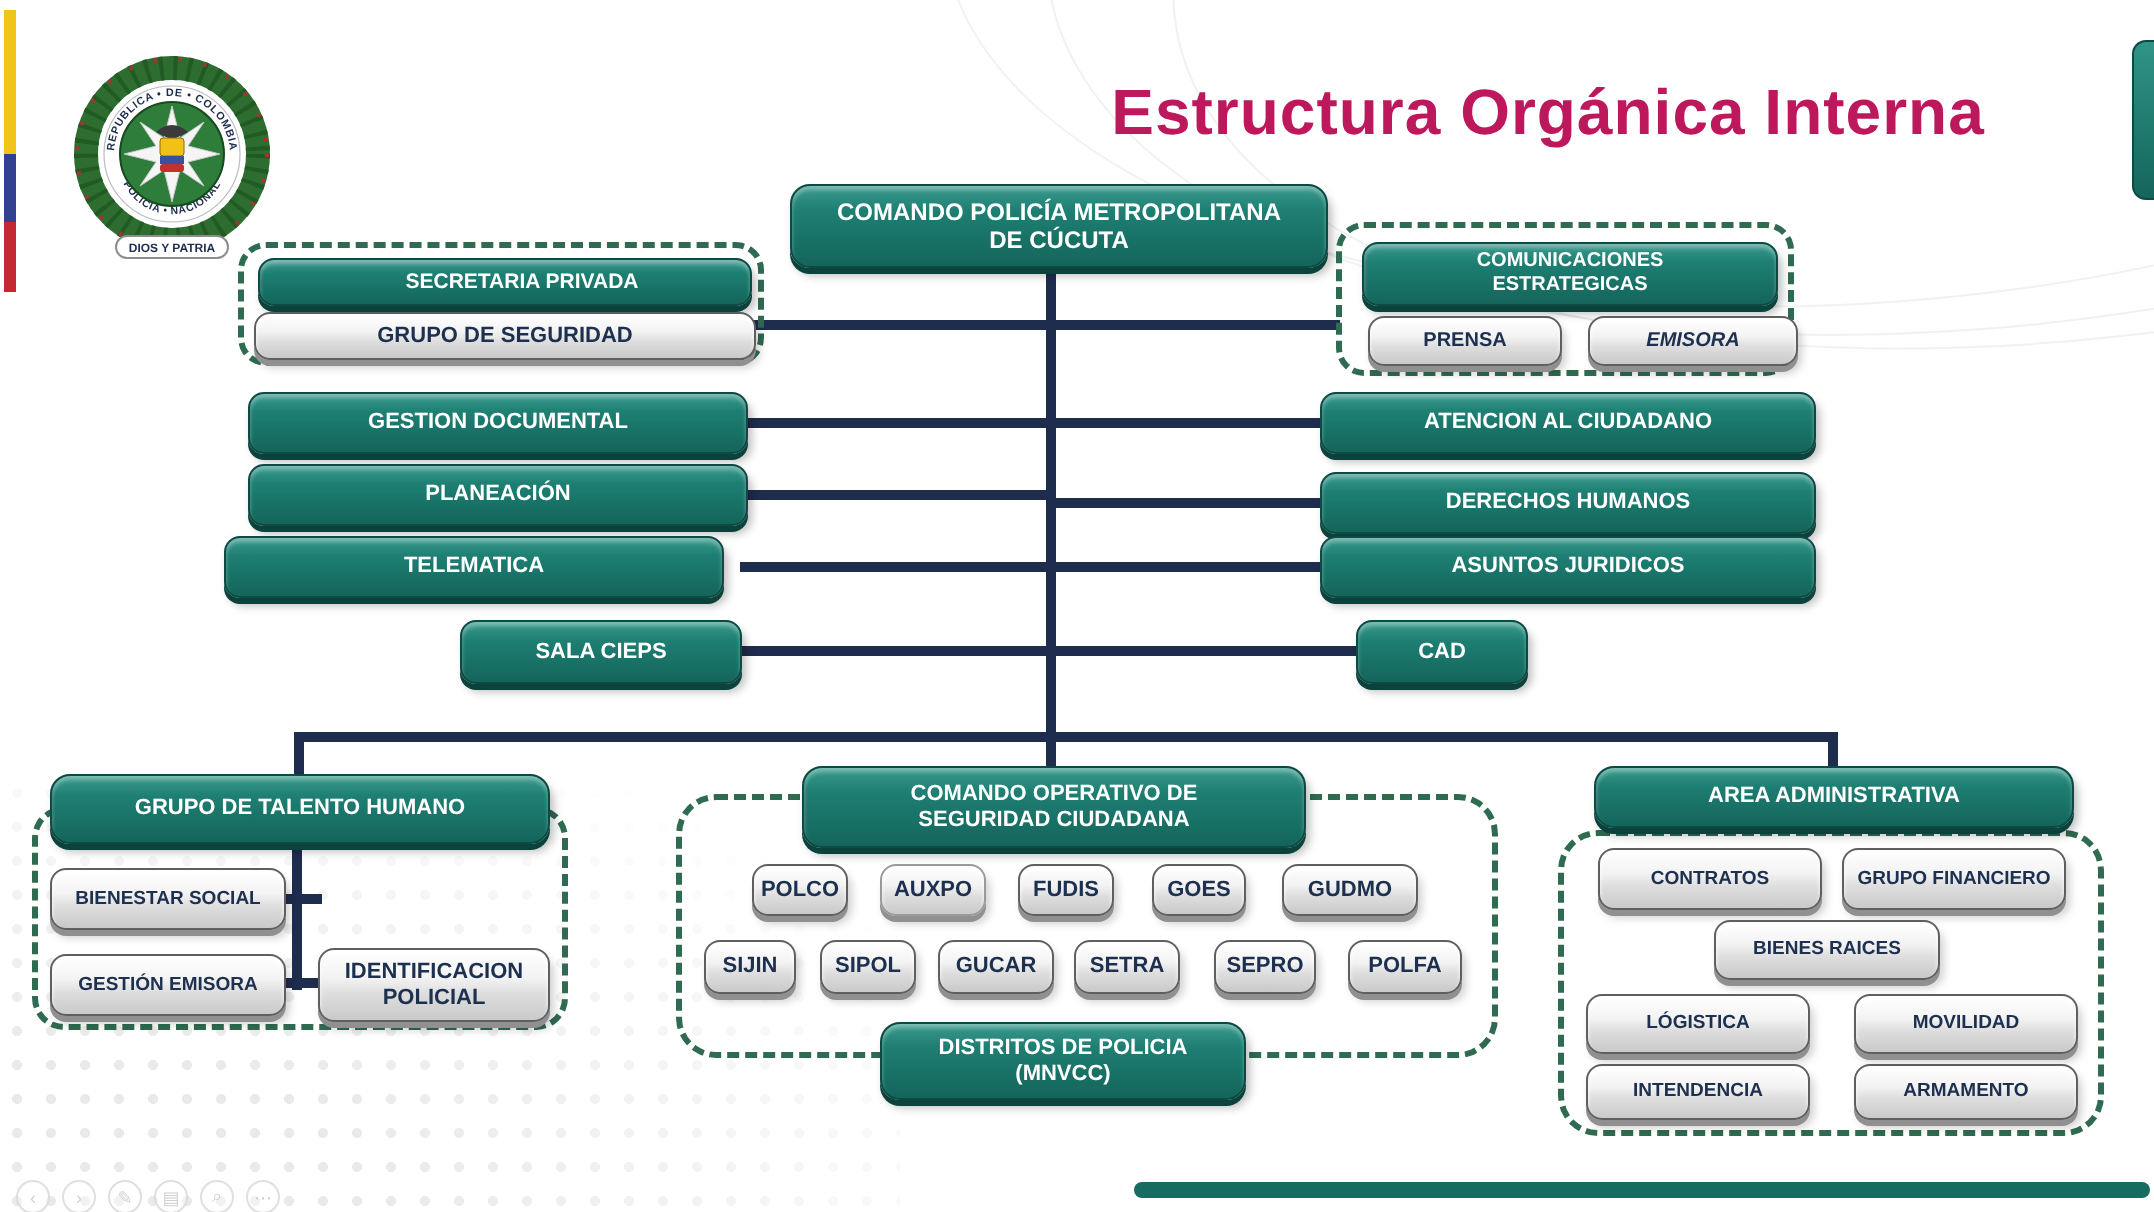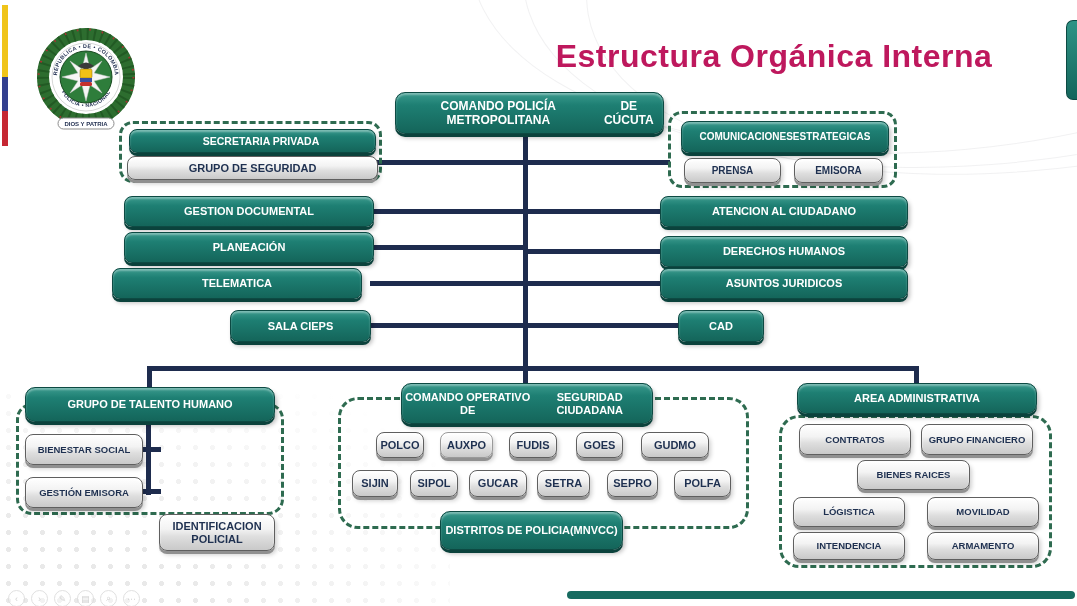--- a/index.html
+++ b/index.html
@@ -17,21 +17,21 @@
         border-radius:7px 0 0 7px;border:1px solid #0d4a43;border-right:none;
         background:linear-gradient(180deg,#2f9486,#14655b);}
   .bottom-bar{position:absolute;left:567px;top:591px;width:508px;height:8px;border-radius:4px;
         background:#176b60;z-index:2;}
   
   .title{position:absolute;left:528px;top:38px;width:492px;text-align:center;z-index:2;
         font-size:32px;font-weight:bold;color:#be185d;letter-spacing:.5px;}
   
   .line{position:absolute;background:#1e2c4e;z-index:1;}
   
-  .box{position:absolute;display:flex;flex-direction:row;align-items:center;justify-content:center;
+  .box{position:absolute;display:flex;flex-direction:column;align-items:center;justify-content:center;
        text-align:center;font-weight:bold;border-radius:8px;box-sizing:border-box;z-index:2;
        line-height:1.18;padding:1px 3px;}
   .teal{background:linear-gradient(180deg,#3a9a8d 0%,#1e7f73 30%,#14655a 100%);color:#fff;
        border:1px solid #0d4a43;
        box-shadow:inset 0 2px 2px rgba(255,255,255,.35),0 3px 0 #0b423c,2px 4px 4px rgba(0,0,0,.25);}
   .gray{background:linear-gradient(180deg,#ffffff 0%,#f3f3f3 40%,#dedede 62%,#c9c9c9 100%);
        color:#1e3050;border:1.5px solid #5f5f5f;
        box-shadow:inset 0 2px 2px rgba(255,255,255,.9),0 3px 0 #909090,2px 4px 4px rgba(0,0,0,.18);}
   .dashed{position:absolute;border:3px dashed #2e6b50;border-radius:16px;z-index:2;box-sizing:border-box;}
   .fs8{font-size:11px;} .fs9{font-size:9.5px;} .fs10{font-size:10px;} .fs105{font-size:10.5px;padding-left:20px;}
@@ -116,38 +116,38 @@
   <div class="box teal fs105" style="left:7px;top:5px;width:247px;height:24px;">SECRETARIA PRIVADA</div>
   <div class="box gray fs11" style="left:5px;top:32px;width:251px;height:24px;">GRUPO DE SEGURIDAD</div>
 </div>
 
 <div class="dashed" style="left:668px;top:111px;width:229px;height:77px;border-radius:14px;">
   <div class="box teal fs10" style="left:10px;top:7px;width:208px;height:32px;">
     <span>COMUNICACIONES</span>
     <span>ESTRATEGICAS</span>
   </div>
   <div class="box gray fs10" style="left:13px;top:44px;width:97px;height:25px;">PRENSA</div>
-  <div class="box gray fs10" style="left:123px;top:44px;width:89px;height:25px;">EMISORA</div>
+  <div class="box gray fs10" style="left:123px;top:44px;width:105px;height:25px;font-style:italic;">EMISORA</div>
 </div>
 
 <div class="box teal fs11" style="left:124px;top:196px;width:250px;height:31px;">GESTION DOCUMENTAL</div>
 <div class="box teal fs11" style="left:124px;top:232px;width:250px;height:31px;">PLANEACIÓN</div>
 <div class="box teal fs11" style="left:112px;top:268px;width:250px;height:31px;">TELEMATICA</div>
 <div class="box teal fs11" style="left:230px;top:310px;width:141px;height:32px;">SALA CIEPS</div>
 
 <div class="box teal fs11" style="left:660px;top:196px;width:248px;height:31px;">ATENCION AL CIUDADANO</div>
 <div class="box teal fs11" style="left:660px;top:236px;width:248px;height:31px;">DERECHOS HUMANOS</div>
 <div class="box teal fs11" style="left:660px;top:268px;width:248px;height:31px;">ASUNTOS JURIDICOS</div>
 <div class="box teal fs11" style="left:678px;top:310px;width:86px;height:32px;">CAD</div>
 
 <div class="dashed" style="left:16px;top:403px;width:268px;height:112px;">
   <div class="box teal fs11" style="left:6px;top:-19px;width:250px;height:35px;border-radius:10px;">GRUPO DE TALENTO HUMANO</div>
   <div class="box gray fs9" style="left:6px;top:28px;width:118px;height:31px;">BIENESTAR SOCIAL</div>
   <div class="box gray fs9" style="left:6px;top:71px;width:118px;height:31px;">GESTIÓN EMISORA</div>
-  <div class="box gray fs8" style="left:140px;top:68px;width:116px;height:37px;margin-top:40px;">IDENTIFICACION POLICIAL</div>
+  <div class="box gray fs8" style="left:140px;top:68px;width:116px;height:37px;">IDENTIFICACION POLICIAL</div>
 </div>
 
 <div class="dashed" style="left:338px;top:397px;width:411px;height:132px;border-radius:20px;">
   <div class="box teal fs11" style="left:60px;top:-17px;width:252px;height:41px;border-radius:10px;">
     <span>COMANDO OPERATIVO DE</span>
     <span>SEGURIDAD CIUDADANA</span>
   </div>
   <div class="box gray fs8" style="left:35px;top:32px;width:48px;height:26px;">POLCO</div>
   <div class="box gray fs8" style="left:99px;top:32px;width:53px;height:26px;border-color:#9a9a9a;">AUXPO</div>
   <div class="box gray fs8" style="left:168px;top:32px;width:48px;height:26px;">FUDIS</div>

